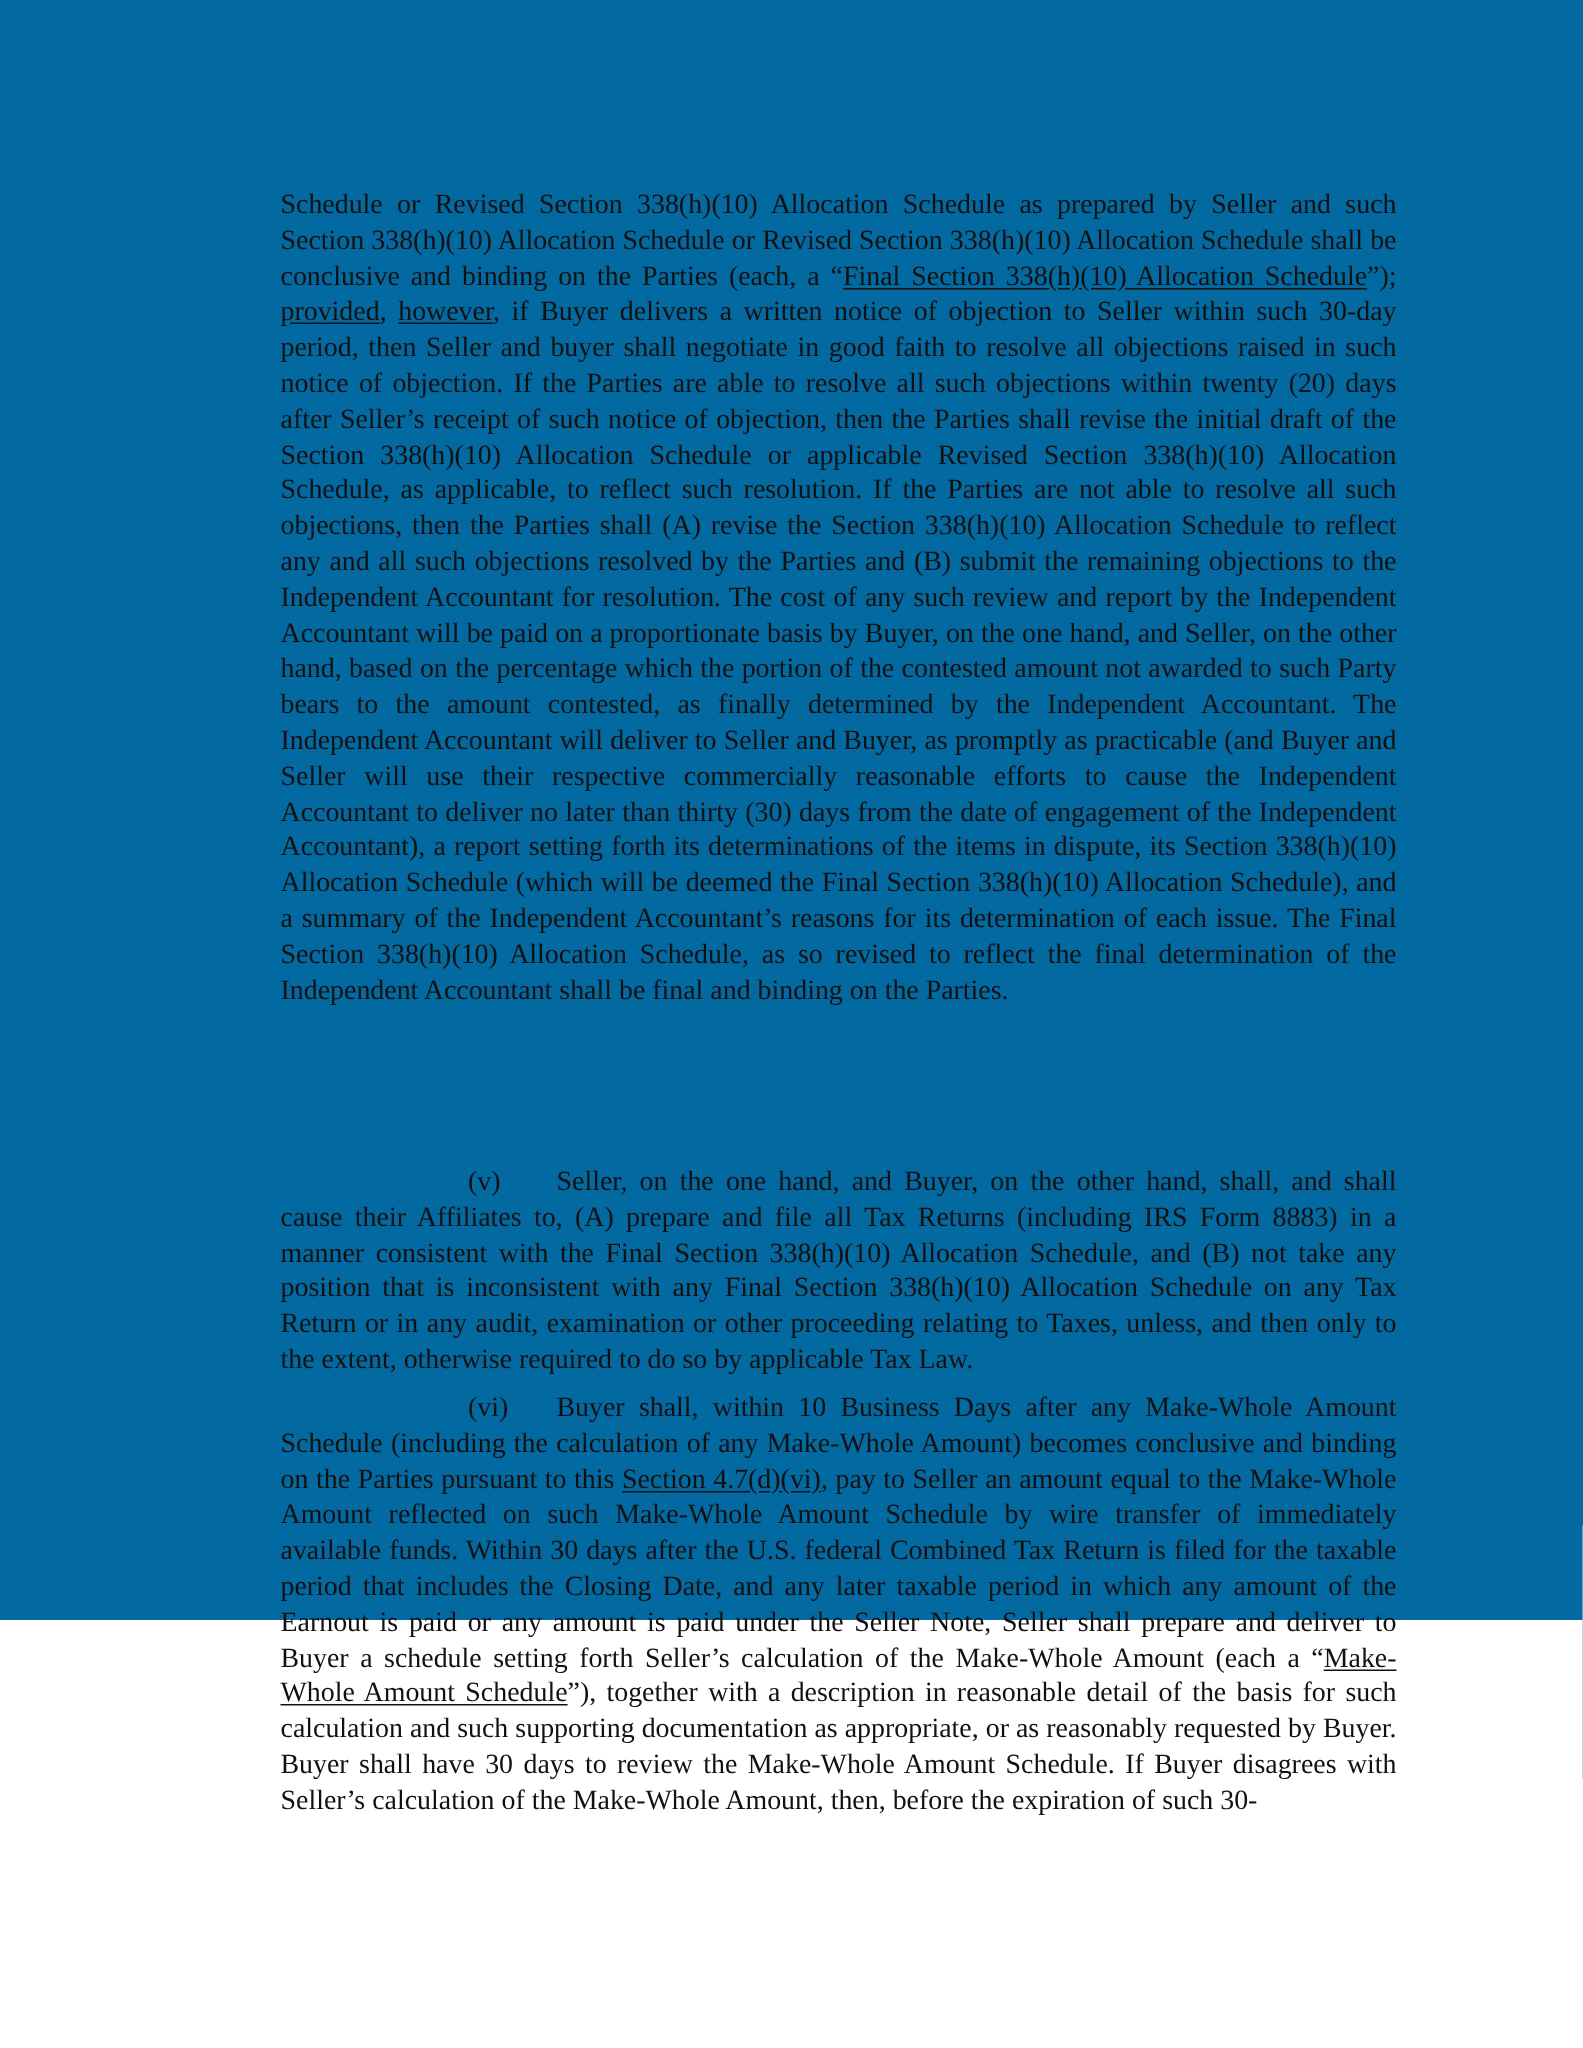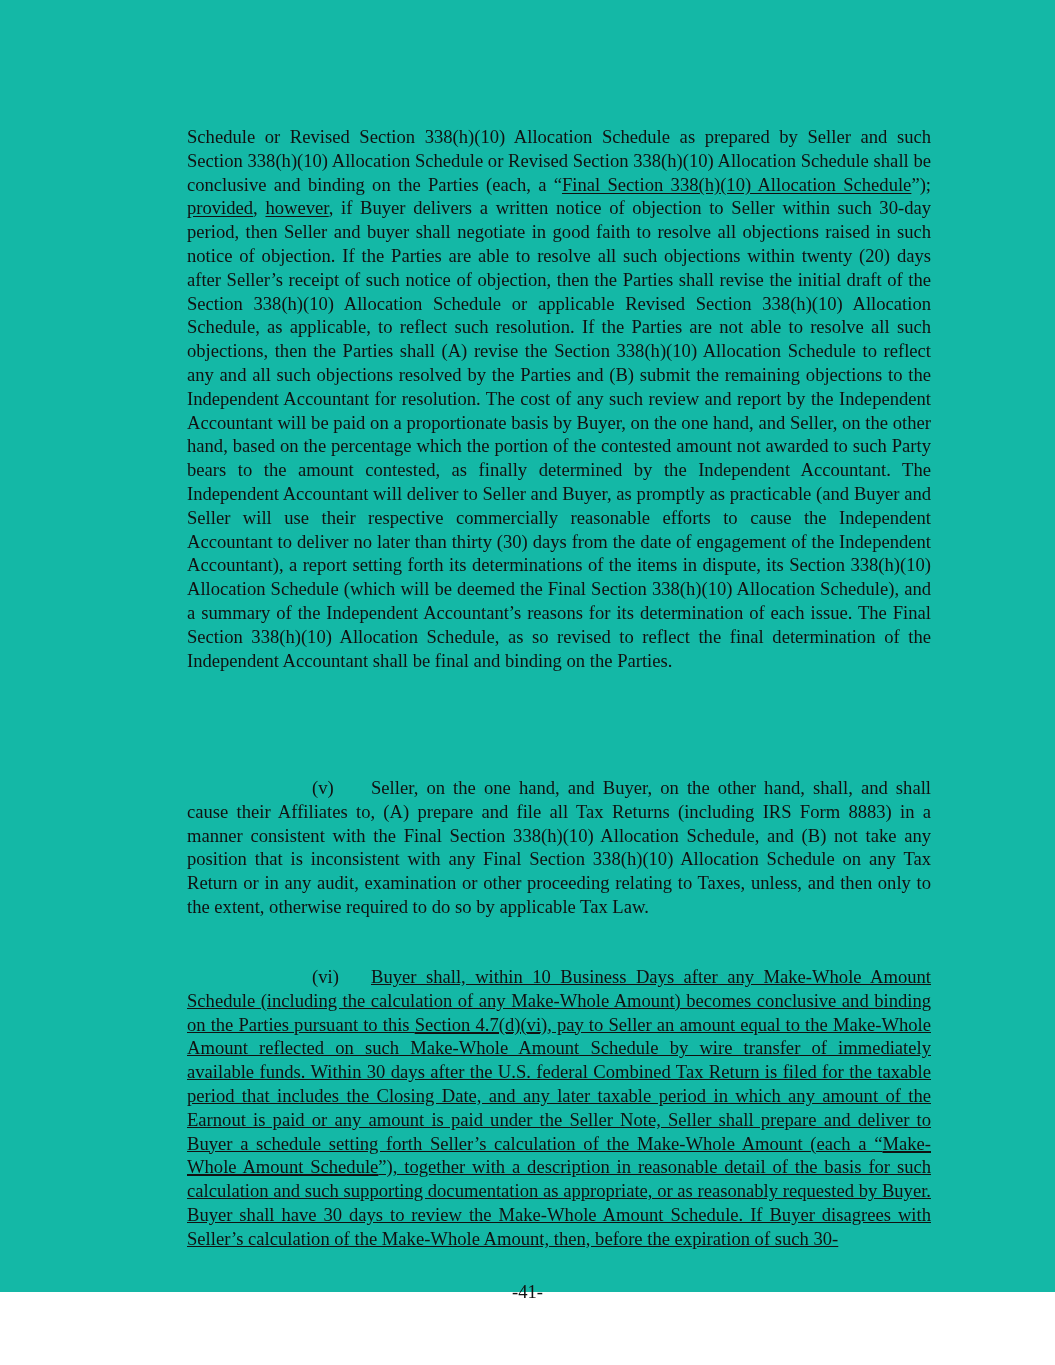--- a/index.html
+++ b/index.html
@@ -1,38 +1,37 @@
 <!DOCTYPE html>
 <html><head>
 <meta charset="utf-8">
 <style>
   html, body { margin: 0; padding: 0; background: #ffffff; }
   body { width: 1055px; height: 1365px; position: relative; overflow: hidden; }
-  .page { position: absolute; left: 0; top: 0; width: 1055px; height: 1292px; background: #14b8a6; }
+  .page { position: absolute; left: 0; top: 0; width: 1055px; height: 1080px; background: #0369a1; }
   .text {
     position: absolute; left: 187px; width: 744px;
     font-family: "Liberation Serif", serif; font-size: 18.6px; line-height: 23.8px;
     color: #111; text-align: justify; text-align-last: left;
   }
   .p1 { top: 125px; }
   .p2 { top: 776px; }
-  .p3 { top: 965px; text-decoration: underline; }
+  .p3 { top: 927px; }
   .indent { display: inline-block; width: 125px; }
   .num { display: inline-block; width: 59px; }
   u { text-decoration: underline; text-underline-offset: 2px; }
   .pagenum {
     position: absolute; top: 1281px; left: 0; width: 1055px; text-align: center;
     font-family: "Liberation Serif", serif; font-size: 18.6px; color: #111;
   }
 </style>
 </head>
 <body>
 
 <div class="page">
 
   <div class="text p1"><span>Schedule or Revised Section 338(h)(10) Allocation Schedule as prepared by Seller and such Section 338(h)(10) Allocation Schedule or Revised Section 338(h)(10) Allocation Schedule shall be conclusive and binding on the Parties (each, a “</span><u>Final Section 338(h)(10) Allocation Schedule</u><span>”); </span><u>provided</u><span>, </span><u>however</u><span>, if Buyer delivers a written notice of objection to Seller within such 30-day period, then Seller and buyer shall negotiate in good faith to resolve all objections raised in such notice of objection.  If the Parties are able to resolve all such objections within twenty (20) days after Seller’s receipt of such notice of objection, then the Parties shall revise the initial draft of the Section 338(h)(10) Allocation Schedule or applicable Revised Section 338(h)(10) Allocation Schedule, as applicable, to reflect such resolution.  If the Parties are not able to resolve all such objections, then the Parties shall (A) revise the Section 338(h)(10) Allocation Schedule to reflect any and all such objections resolved by the Parties and (B) submit the remaining objections to the Independent Accountant for resolution.  The cost of any such review and report by the Independent Accountant will be paid on a proportionate basis by Buyer, on the one hand, and Seller, on the other hand, based on the percentage which the portion of the contested amount not awarded to such Party bears to the amount contested, as finally determined by the Independent Accountant.  The Independent Accountant will deliver to Seller and Buyer, as promptly as practicable (and Buyer and Seller will use their respective commercially reasonable efforts to cause the Independent Accountant to deliver no later than thirty (30) days from the date of engagement of the Independent Accountant), a report setting forth its determinations of the items in dispute, its Section 338(h)(10) Allocation Schedule (which will be deemed the Final Section 338(h)(10) Allocation Schedule), and a summary of the Independent Accountant’s reasons for its determination of each issue.  The Final Section 338(h)(10) Allocation Schedule, as so revised to reflect the final determination of the Independent Accountant shall be final and binding on the Parties.</span></div>
 
   <div class="text p2"><span class="indent"></span><span class="num">(v)</span><span>Seller, on the one hand, and Buyer, on the other hand, shall, and shall cause their Affiliates to, (A) prepare and file all Tax Returns (including IRS Form 8883) in a manner consistent with the Final Section 338(h)(10) Allocation Schedule, and (B) not take any position that is inconsistent with any Final Section 338(h)(10) Allocation Schedule on any Tax Return or in any audit, examination or other proceeding relating to Taxes, unless, and then only to the extent, otherwise required to do so by applicable Tax Law.</span></div>
 
   <div class="text p3"><span class="indent"></span><span class="num">(vi)</span><span>Buyer shall, within 10 Business Days after any Make-Whole Amount Schedule (including the calculation of any Make-Whole Amount) becomes conclusive and binding on the Parties pursuant to this </span><u>Section 4.7(d)(vi)</u><span>, pay to Seller an amount equal to the Make-Whole Amount reflected on such Make-Whole Amount Schedule by wire transfer of immediately available funds.  Within 30 days after the U.S. federal Combined Tax Return is filed for the taxable period that includes the Closing Date, and any later taxable period in which any amount of the Earnout is paid or any amount is paid under the Seller Note, Seller shall prepare and deliver to Buyer a schedule setting forth Seller’s calculation of the Make-Whole Amount (each a “</span><u>Make-Whole Amount Schedule</u><span>”), together with a description in reasonable detail of the basis for such calculation and such supporting documentation as appropriate, or as reasonably requested by Buyer.  Buyer shall have 30 days to review the Make-Whole Amount Schedule.  If Buyer disagrees with Seller’s calculation of the Make-Whole Amount, then, before the expiration of such 30-</span></div>
 
-  <div class="pagenum">-41-</div>
 </div>
 
 </body></html>

